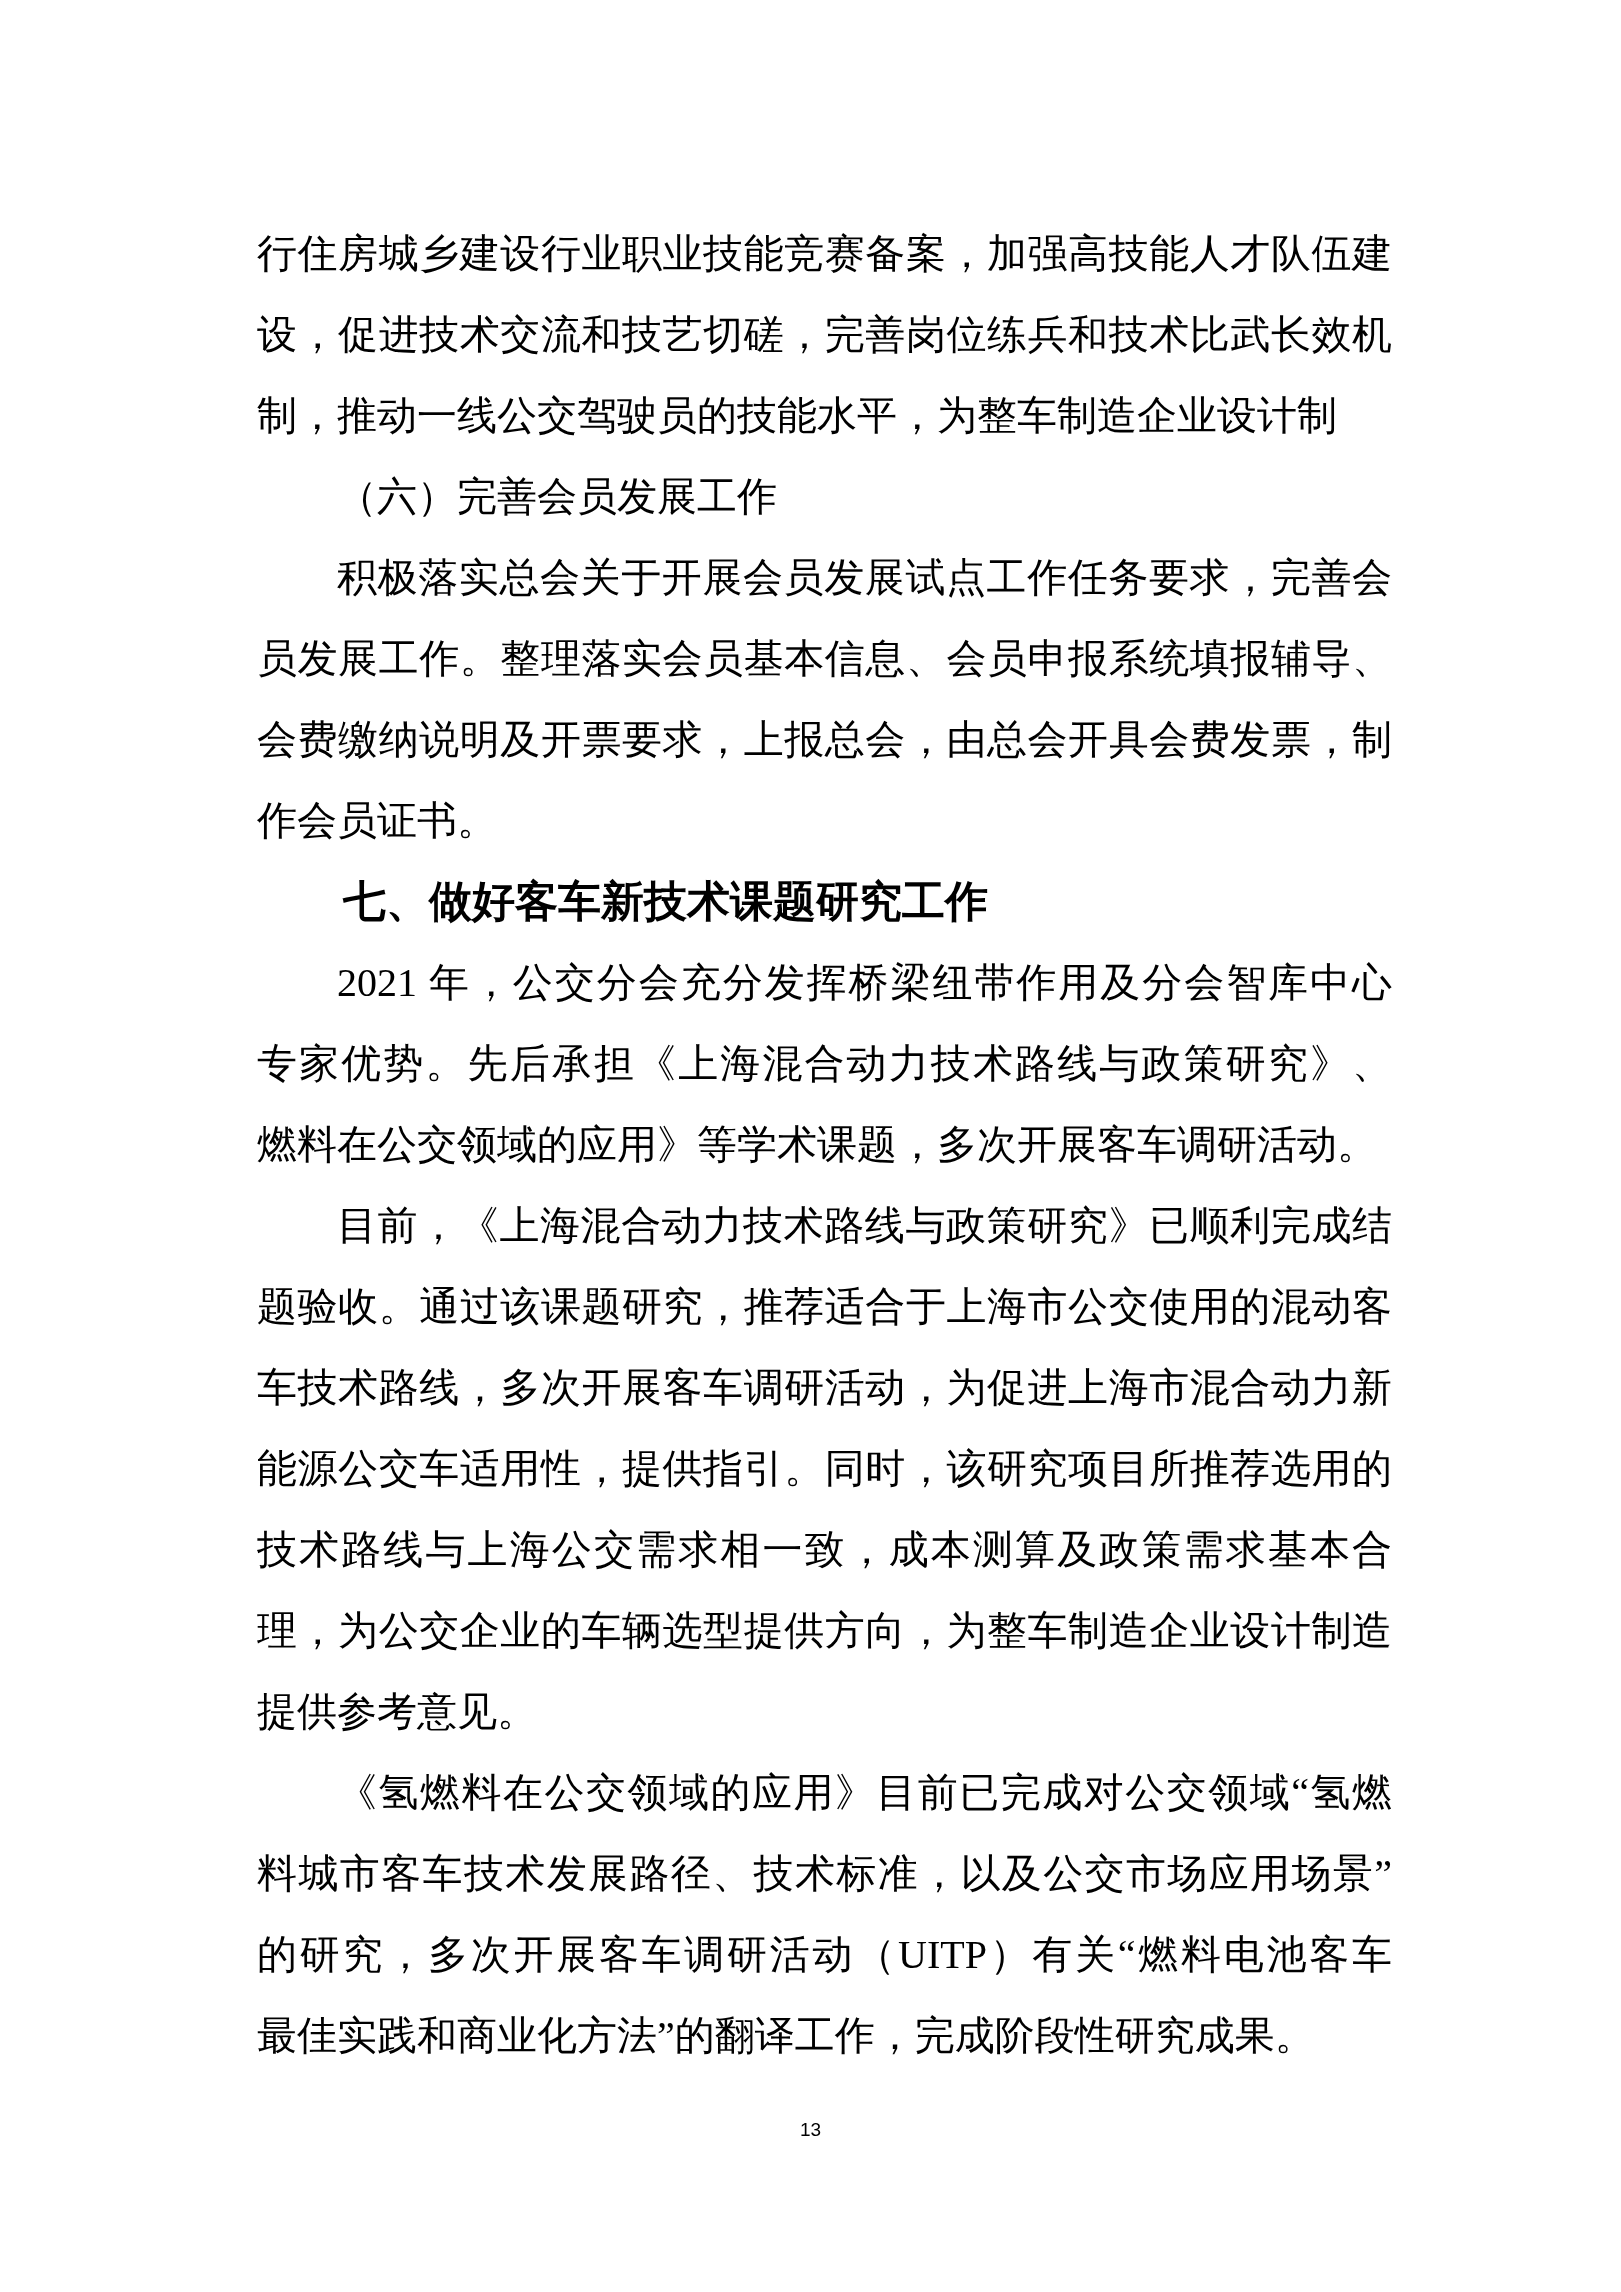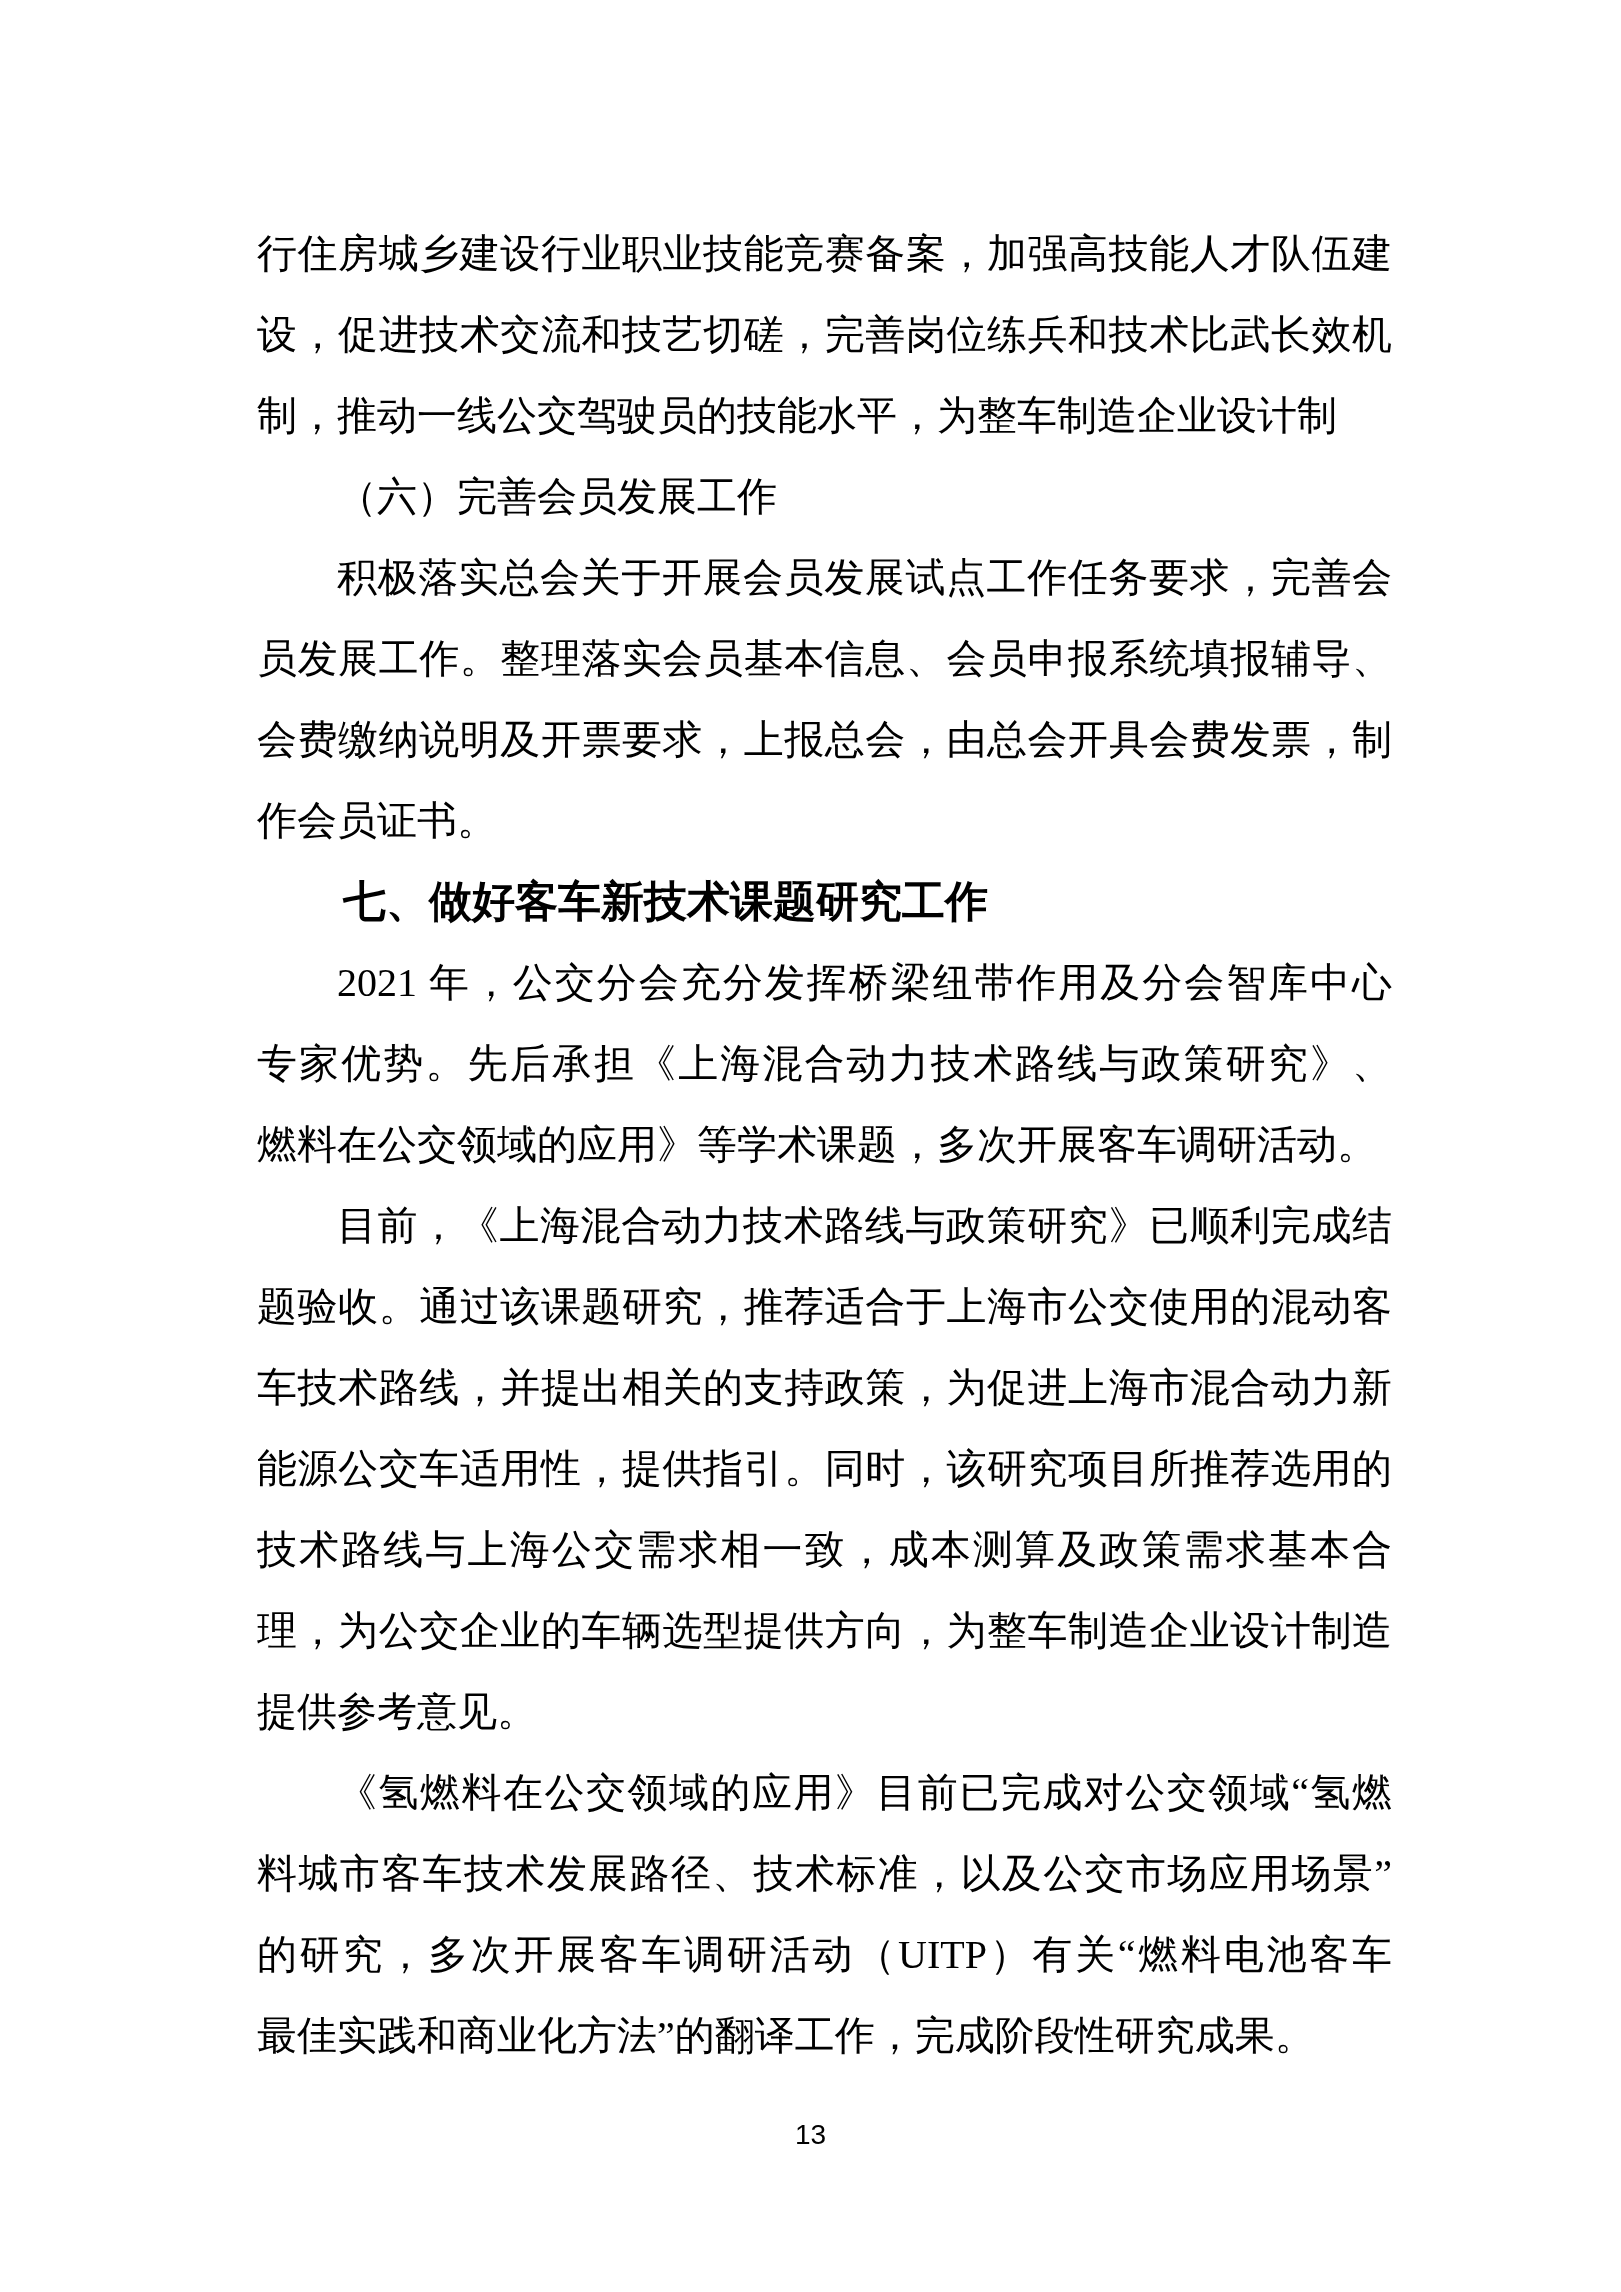--- a/index.html
+++ b/index.html
@@ -44,21 +44,21 @@
     font-weight:bold;
     font-size:43px;
   }
   .page-number{
     position:absolute;
     top:2119px;
     left:0;
     width:100%;
     text-align:center;
     font-family:"Liberation Sans","DejaVu Sans",sans-serif;
-    font-size:28px;
+    font-size:19px;
     color:#000;
   }
 </style>
 </head>
 <body>
 
 <div class="page">
   <div class="content" id="doc-content">
       <div class="para body">
         <div class="line">行住房城乡建设行业职业技能竞赛备案，加强高技能人才队伍建</div>
@@ -78,21 +78,21 @@
         <div class="line last indent">七、做好客车新技术课题研究工作</div>
       </div>
       <div class="para body">
         <div class="line indent">2021 年，公交分会充分发挥桥梁纽带作用及分会智库中心</div>
         <div class="line">专家优势。先后承担《上海混合动力技术路线与政策研究》、《氢</div>
         <div class="line last">燃料在公交领域的应用》等学术课题，多次开展客车调研活动。</div>
       </div>
       <div class="para body">
         <div class="line indent">目前，《上海混合动力技术路线与政策研究》已顺利完成结</div>
         <div class="line">题验收。通过该课题研究，推荐适合于上海市公交使用的混动客</div>
-        <div class="line">车技术路线，并提出相关的支持政策，为促进上海市混合动力新</div>
+        <div class="line">车技术路线，多次开展客车调研活动，为促进上海市混合动力新</div>
         <div class="line">能源公交车适用性，提供指引。同时，该研究项目所推荐选用的</div>
         <div class="line">技术路线与上海公交需求相一致，成本测算及政策需求基本合</div>
         <div class="line">理，为公交企业的车辆选型提供方向，为整车制造企业设计制造</div>
         <div class="line last">提供参考意见。</div>
       </div>
       <div class="para body">
         <div class="line indent">《氢燃料在公交领域的应用》目前已完成对公交领域“氢燃</div>
         <div class="line">料城市客车技术发展路径、技术标准，以及公交市场应用场景”</div>
         <div class="line">的研究，多次开展客车调研活动（UITP）有关“燃料电池客车</div>
         <div class="line last">最佳实践和商业化方法”的翻译工作，完成阶段性研究成果。</div>

